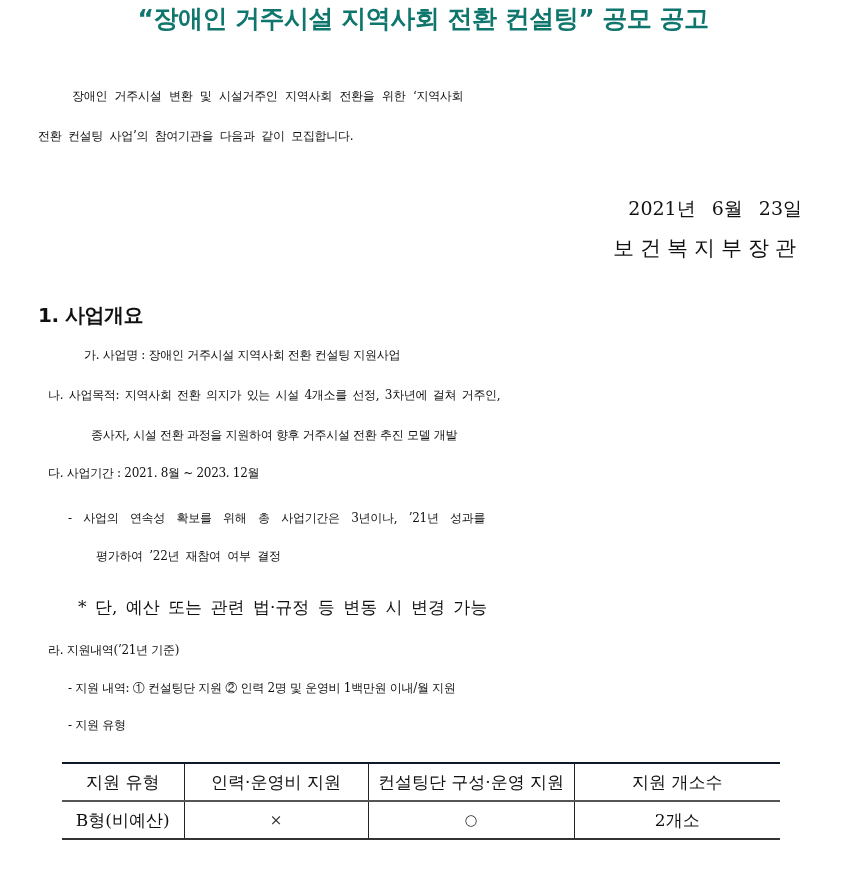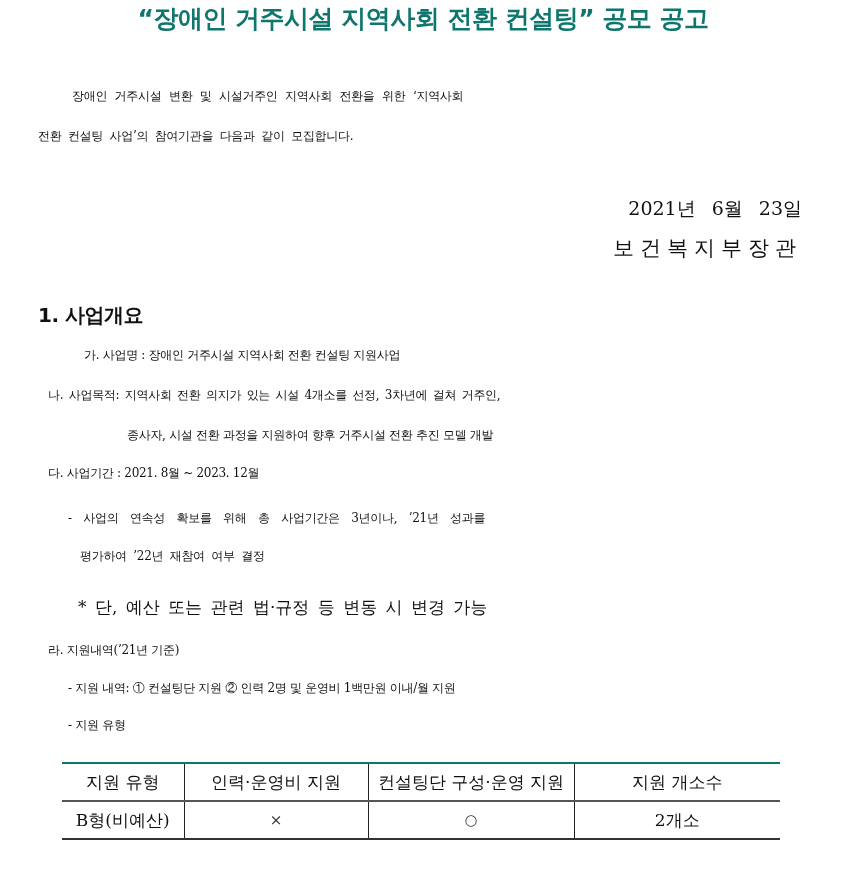--- a/index.html
+++ b/index.html
@@ -21,40 +21,40 @@
   .date span { margin-left: 16px; }
   .date span:first-child { margin-left: 0; text-align: center; }
   .minister { top: 234px; right: 44px; font-size: 21px; letter-spacing: 6px; }
   .section {
     left: 38px; top: 302px;
     font-family: "DejaVu Sans", "Liberation Sans", sans-serif;
     font-weight: bold; font-size: 20px; letter-spacing: -0.5px;
   }
   .l-ga   { left: 48px;  top: 347px; margin-left: 36px; }
   .l-na1  { left: 48px;  top: 387px; word-spacing: 2px; }
-  .l-na2  { left: 91px;  top: 427px; margin-left: 36px; }
+  .l-na2  { left: 91px;  top: 427px; }
   .l-da   { left: 48px;  top: 465px; }
   .l-da1  { left: 68px;  top: 510px; word-spacing: 8px; }
-  .l-da2  { left: 80px;  top: 548px; word-spacing: 3px; }
+  .l-da2  { left: 96px;  top: 548px; word-spacing: 3px; }
   .l-note { left: 78px;  top: 596px; font-size: 17px; word-spacing: 3px; }
   .l-ra   { left: 48px;  top: 642px; }
   .l-ra1  { left: 68px;  top: 680px; }
   .l-ra2  { left: 68px;  top: 717px; }
 
   table.types {
     position: absolute; left: 62px; top: 762px; width: 718px;
     border-collapse: collapse; font-size: 17px; table-layout: fixed;
   }
   table.types th, table.types td {
     text-align: center; font-weight: normal; padding: 0; height: 36px;
     border-left: 1.5px solid #222; border-right: 1.5px solid #222;
   }
   table.types th:first-child, table.types td:first-child { border-left: none; }
   table.types th:last-child, table.types td:last-child { border-right: none; }
-  table.types thead tr { border-top: 2px solid #0f766e; border-bottom: 2px solid #555; margin-top: 8px; }
+  table.types thead tr { border-top: 2px solid #0f172a; border-bottom: 2px solid #555; margin-top: 8px; }
   table.types tbody tr.r0 { border-bottom: 2px dotted #555; }
   table.types tbody tr.r1 { border-bottom: 2px solid #333; }
   .mark { font-size: 15px; color: #333; }
 </style>
 </head>
 <body>
 
 <div>
 
   <div class="abs title">“장애인 거주시설 지역사회 전환 컨설팅” 공모 공고</div>

